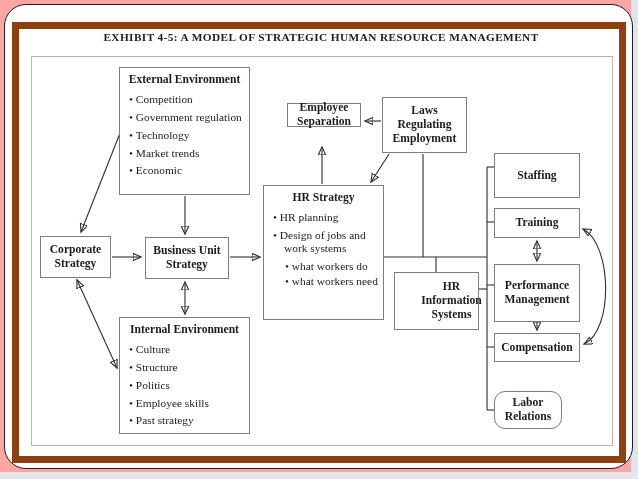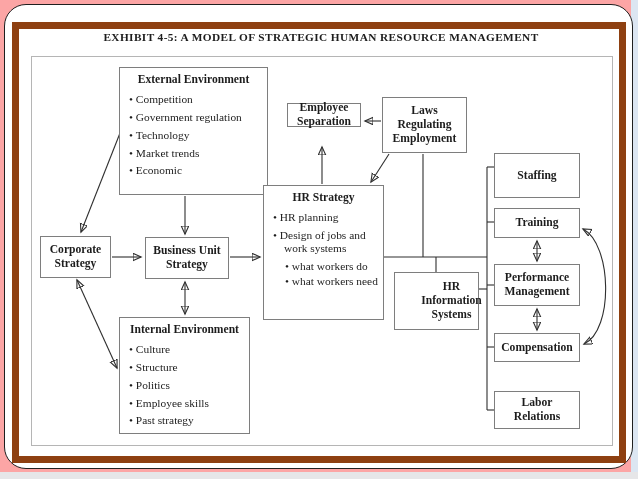--- a/index.html
+++ b/index.html
@@ -80,21 +80,21 @@
     <line x1="487" y1="285" x2="494" y2="285"></line>
     <line x1="487" y1="347" x2="494" y2="347"></line>
     <line x1="487" y1="410" x2="494" y2="410"></line>
 
     <line x1="537" y1="241" x2="537" y2="261" marker-start="url(#ah)" marker-end="url(#ah)"></line>
     <line x1="537" y1="309" x2="537" y2="330" marker-start="url(#ah)" marker-end="url(#ah)"></line>
 
     <path d="M583,229 C612,244 614,330 584,344" marker-start="url(#ah)" marker-end="url(#ah)"></path>
   </svg>
 
-  <div class="dbox" style="left:119px;top:67px;width:149px;height:128px;">
+  <div class="dbox" style="left:119px;top:67px;width:131px;height:128px;">
     <div class="dbox-title">External Environment</div>
     <ul class="bullets">
         <li>Competition</li>
         <li>Government regulation</li>
         <li>Technology</li>
         <li>Market trends</li>
         <li>Economic</li>
       </ul>
   </div>
 
@@ -142,24 +142,24 @@
   </div>
 
   <div class="dbox center-box" style="left:494px;top:153px;width:86px;height:45px;">
     <div class="dbox-title">Staffing</div>
   </div>
 
   <div class="dbox center-box" style="left:494px;top:208px;width:86px;height:30px;">
     <div class="dbox-title">Training</div>
   </div>
 
-  <div class="dbox center-box" style="left:494px;top:264px;width:86px;height:42px;">
+  <div class="dbox center-box" style="left:494px;top:264px;width:86px;height:58px;">
     <div class="dbox-title">Performance Management</div>
   </div>
 
   <div class="dbox center-box" style="left:494px;top:333px;width:86px;height:29px;">
     <div class="dbox-title">Compensation</div>
   </div>
 
-  <div class="dbox center-box" style="left:494px;top:391px;width:86px;height:38px;">
+  <div class="dbox center-box" style="left:494px;top:391px;width:68px;height:38px;border-radius:11px;">
     <div class="dbox-title">Labor Relations</div>
   </div>
 </div>
 
 </body></html>

